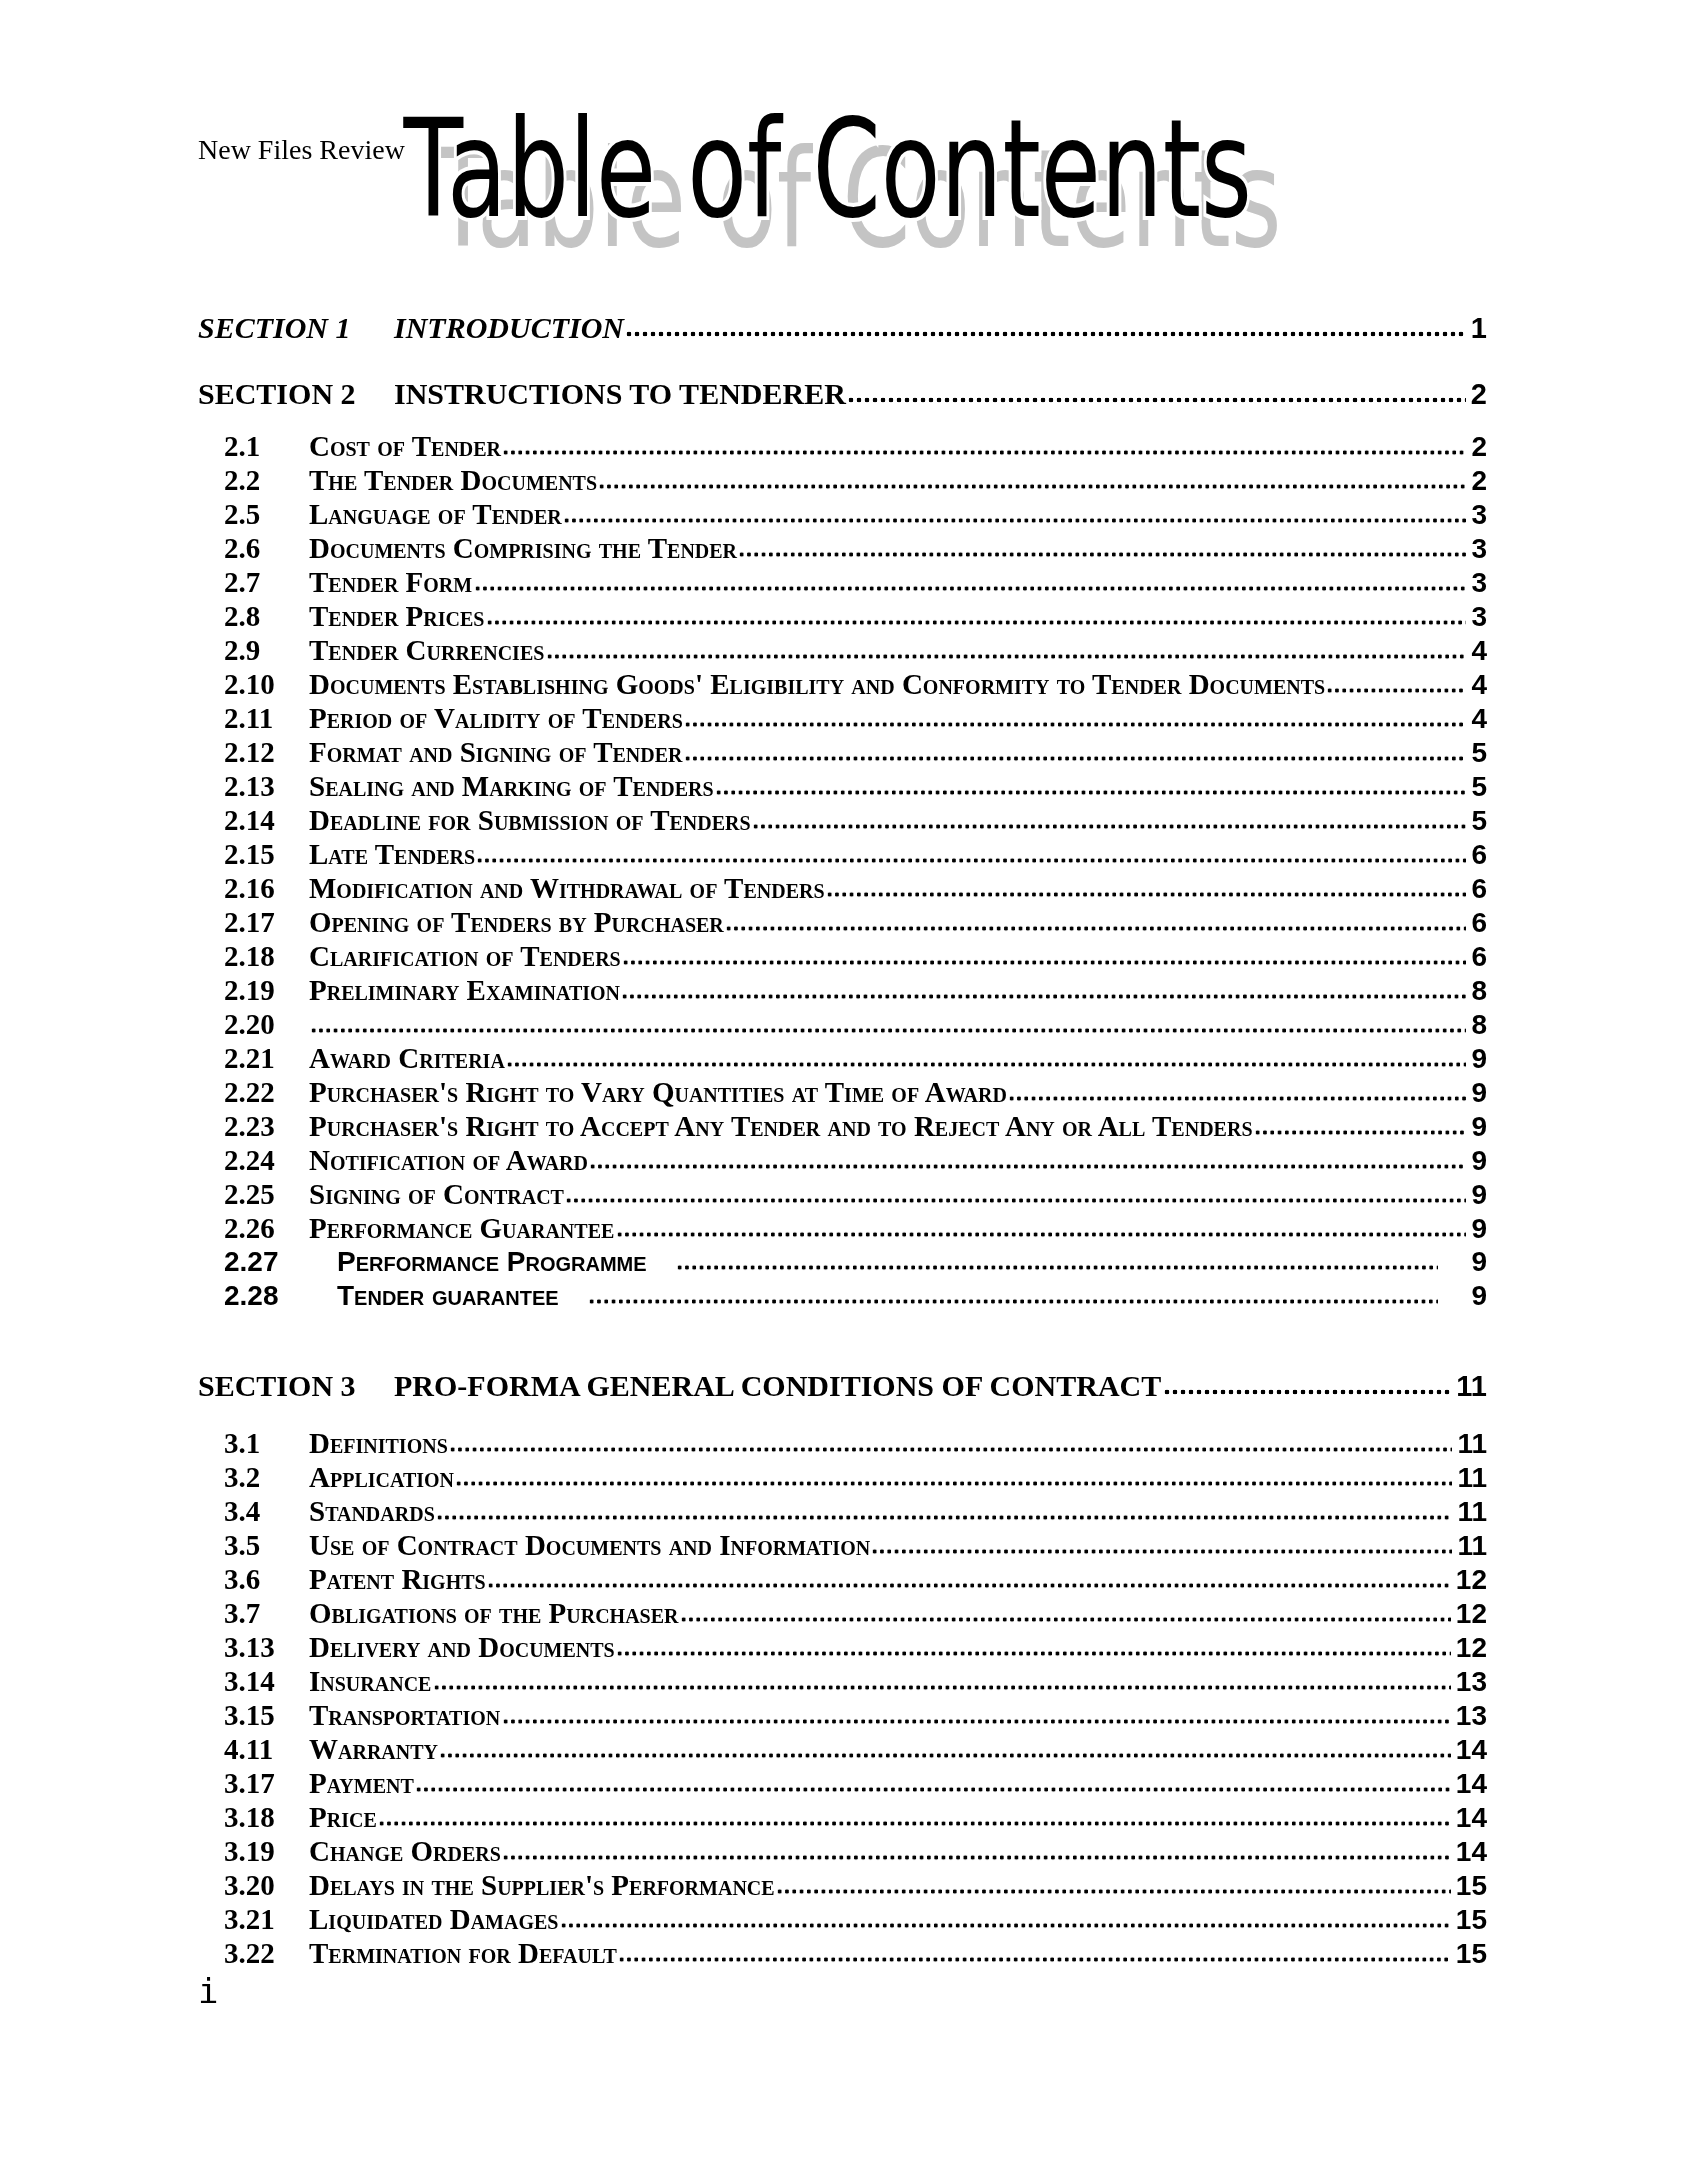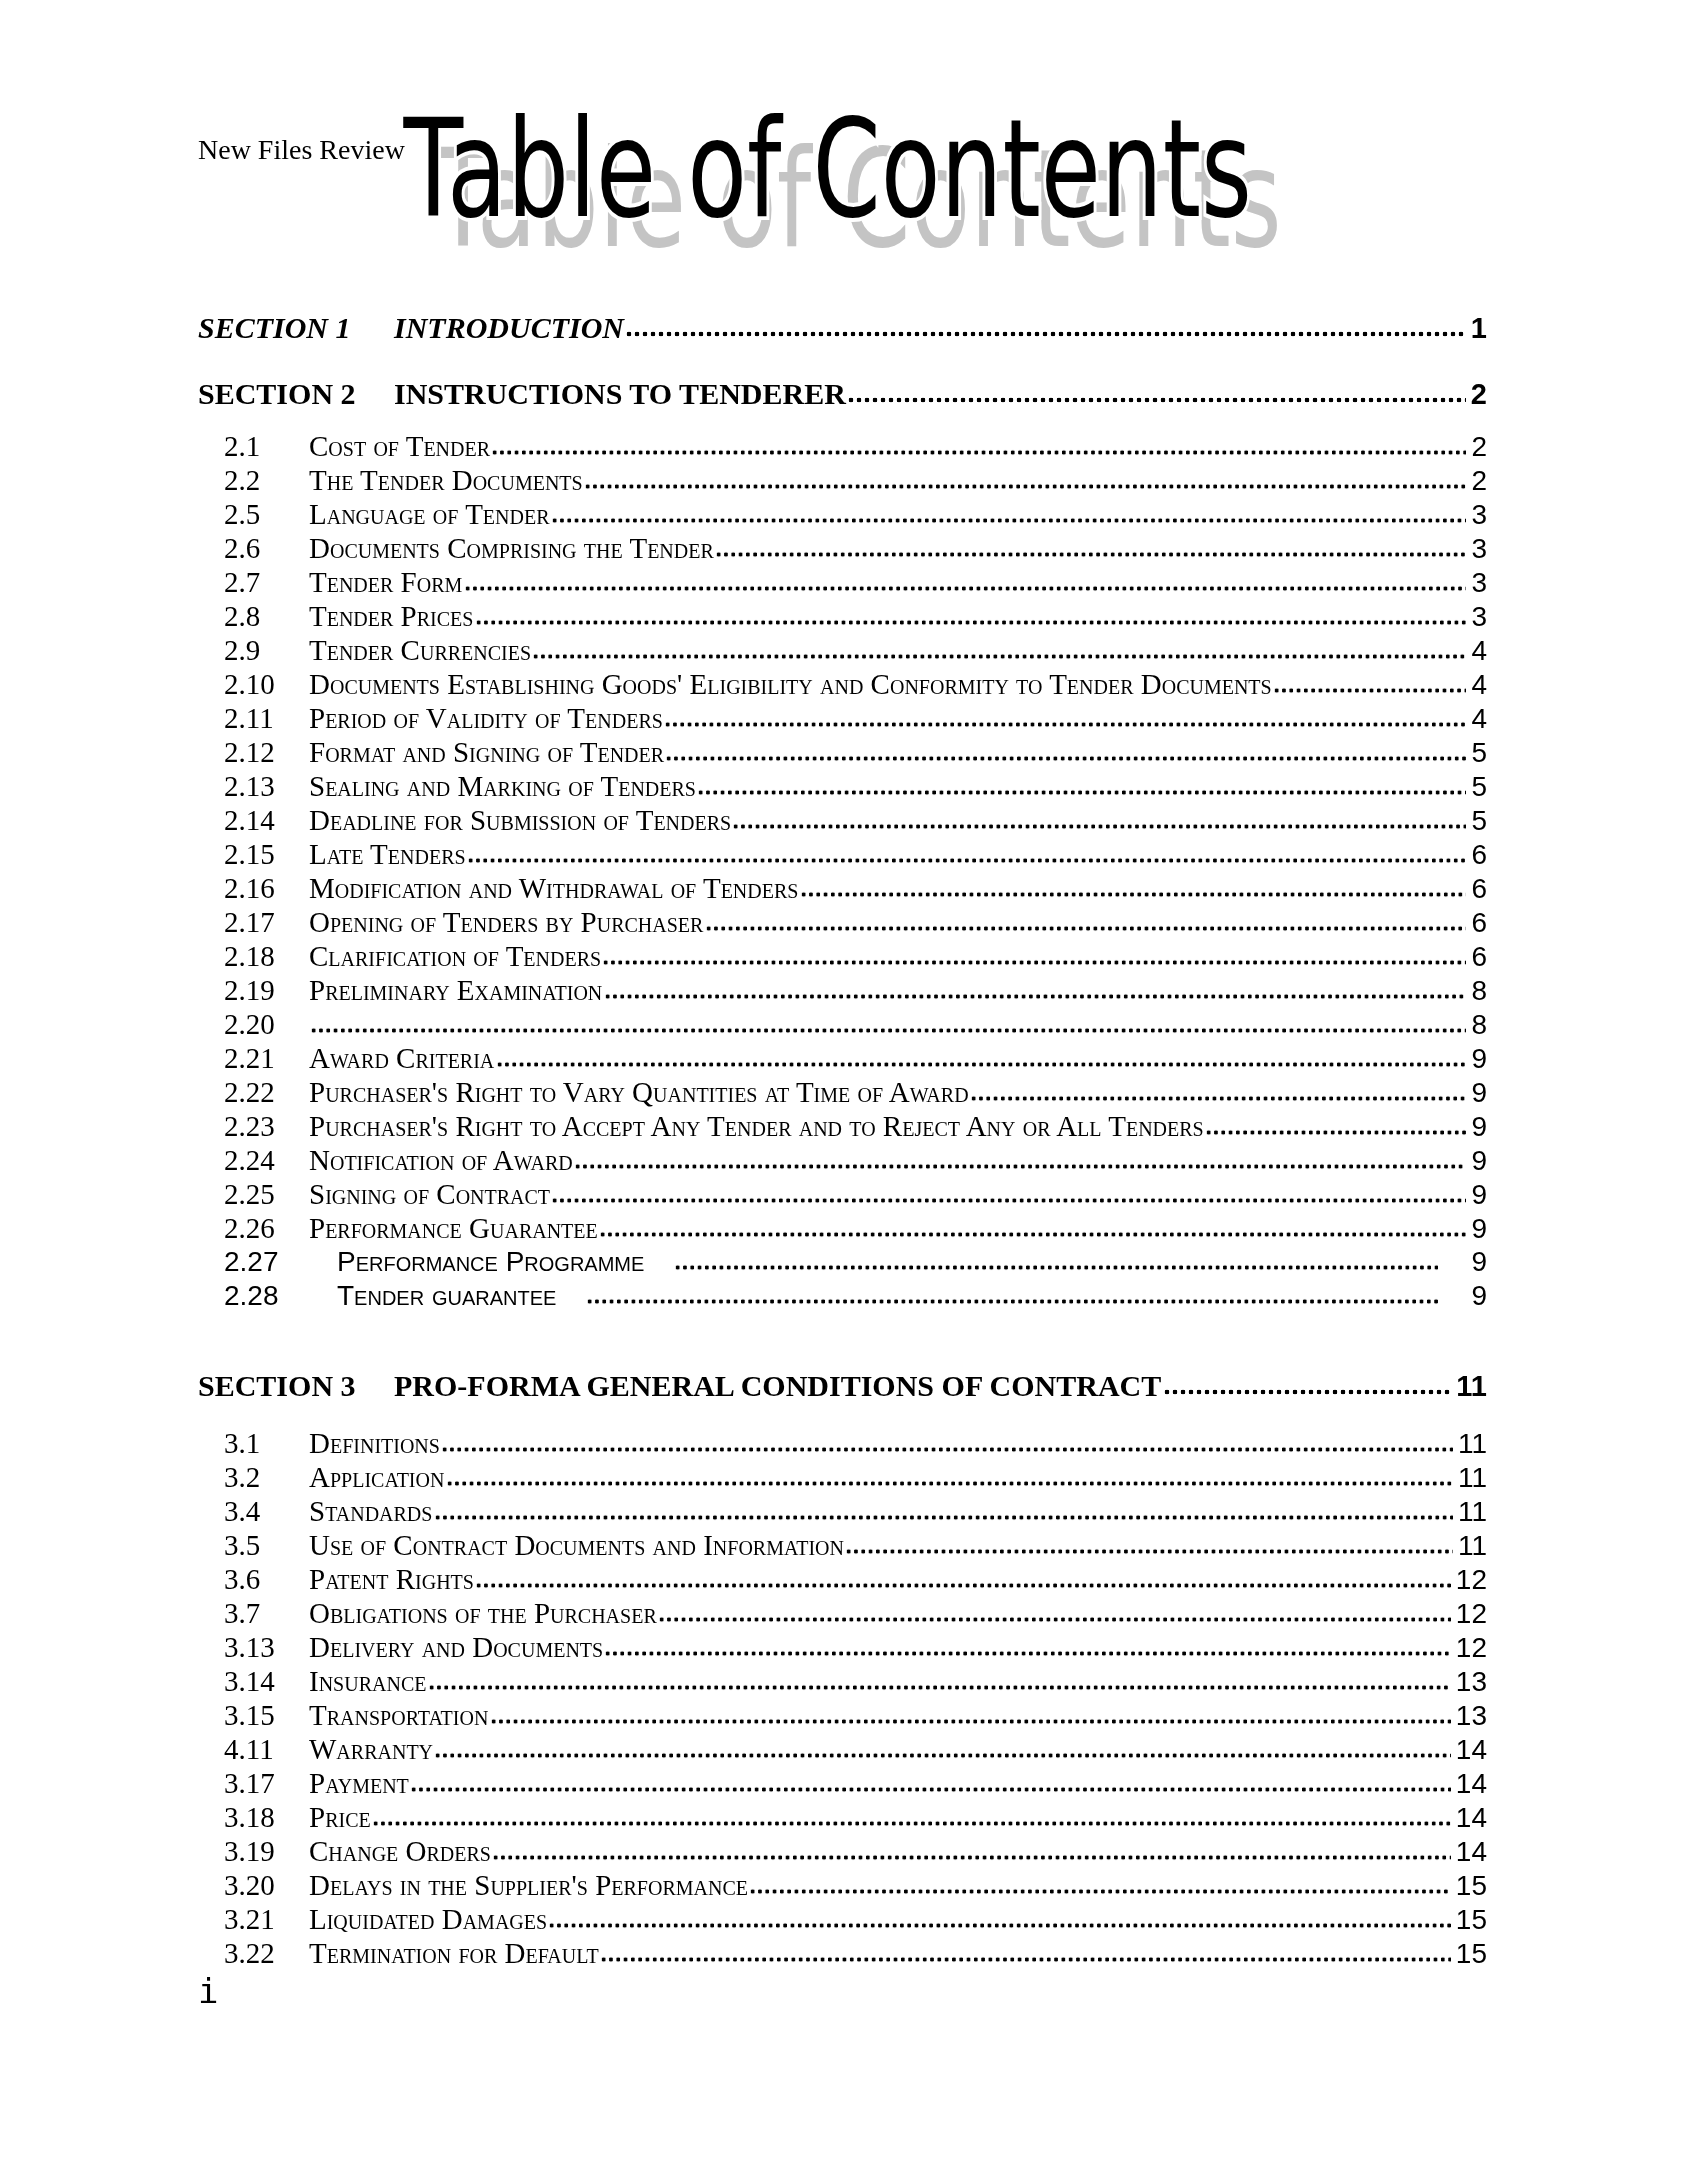--- a/index.html
+++ b/index.html
@@ -47,21 +47,21 @@
     background-image:radial-gradient(circle,#000 2.1px,transparent 2.6px);
     background-size:8px 8px;background-repeat:repeat-x;
     background-position:0 50%;
   }
   .hrow .pg{
     flex:0 0 auto;
     font-family:"Liberation Sans", sans-serif;
     font-size:29px;font-weight:bold;font-style:normal;
   }
   .items{position:absolute;left:198px;right:200px;}
-  .item{height:34px;line-height:34px;font-size:29px;}
+  .item{height:34px;line-height:34px;font-size:29px;font-weight:bold;}
   .item .num{margin-left:26px;width:85px;flex:0 0 auto;}
   .item .ttl{flex:0 0 auto;font-variant:small-caps;text-align:center;}
   .item .leader{
     flex:1 1 auto;height:6.6px;margin:0 5.3px 0 1.3px;
     background-image:radial-gradient(circle,#000 1.9px,transparent 2.2px);
     background-size:7.3px 6.6px;background-repeat:repeat-x;
     background-position:0 50%;
   }
   .item .pg{
     flex:0 0 auto;

